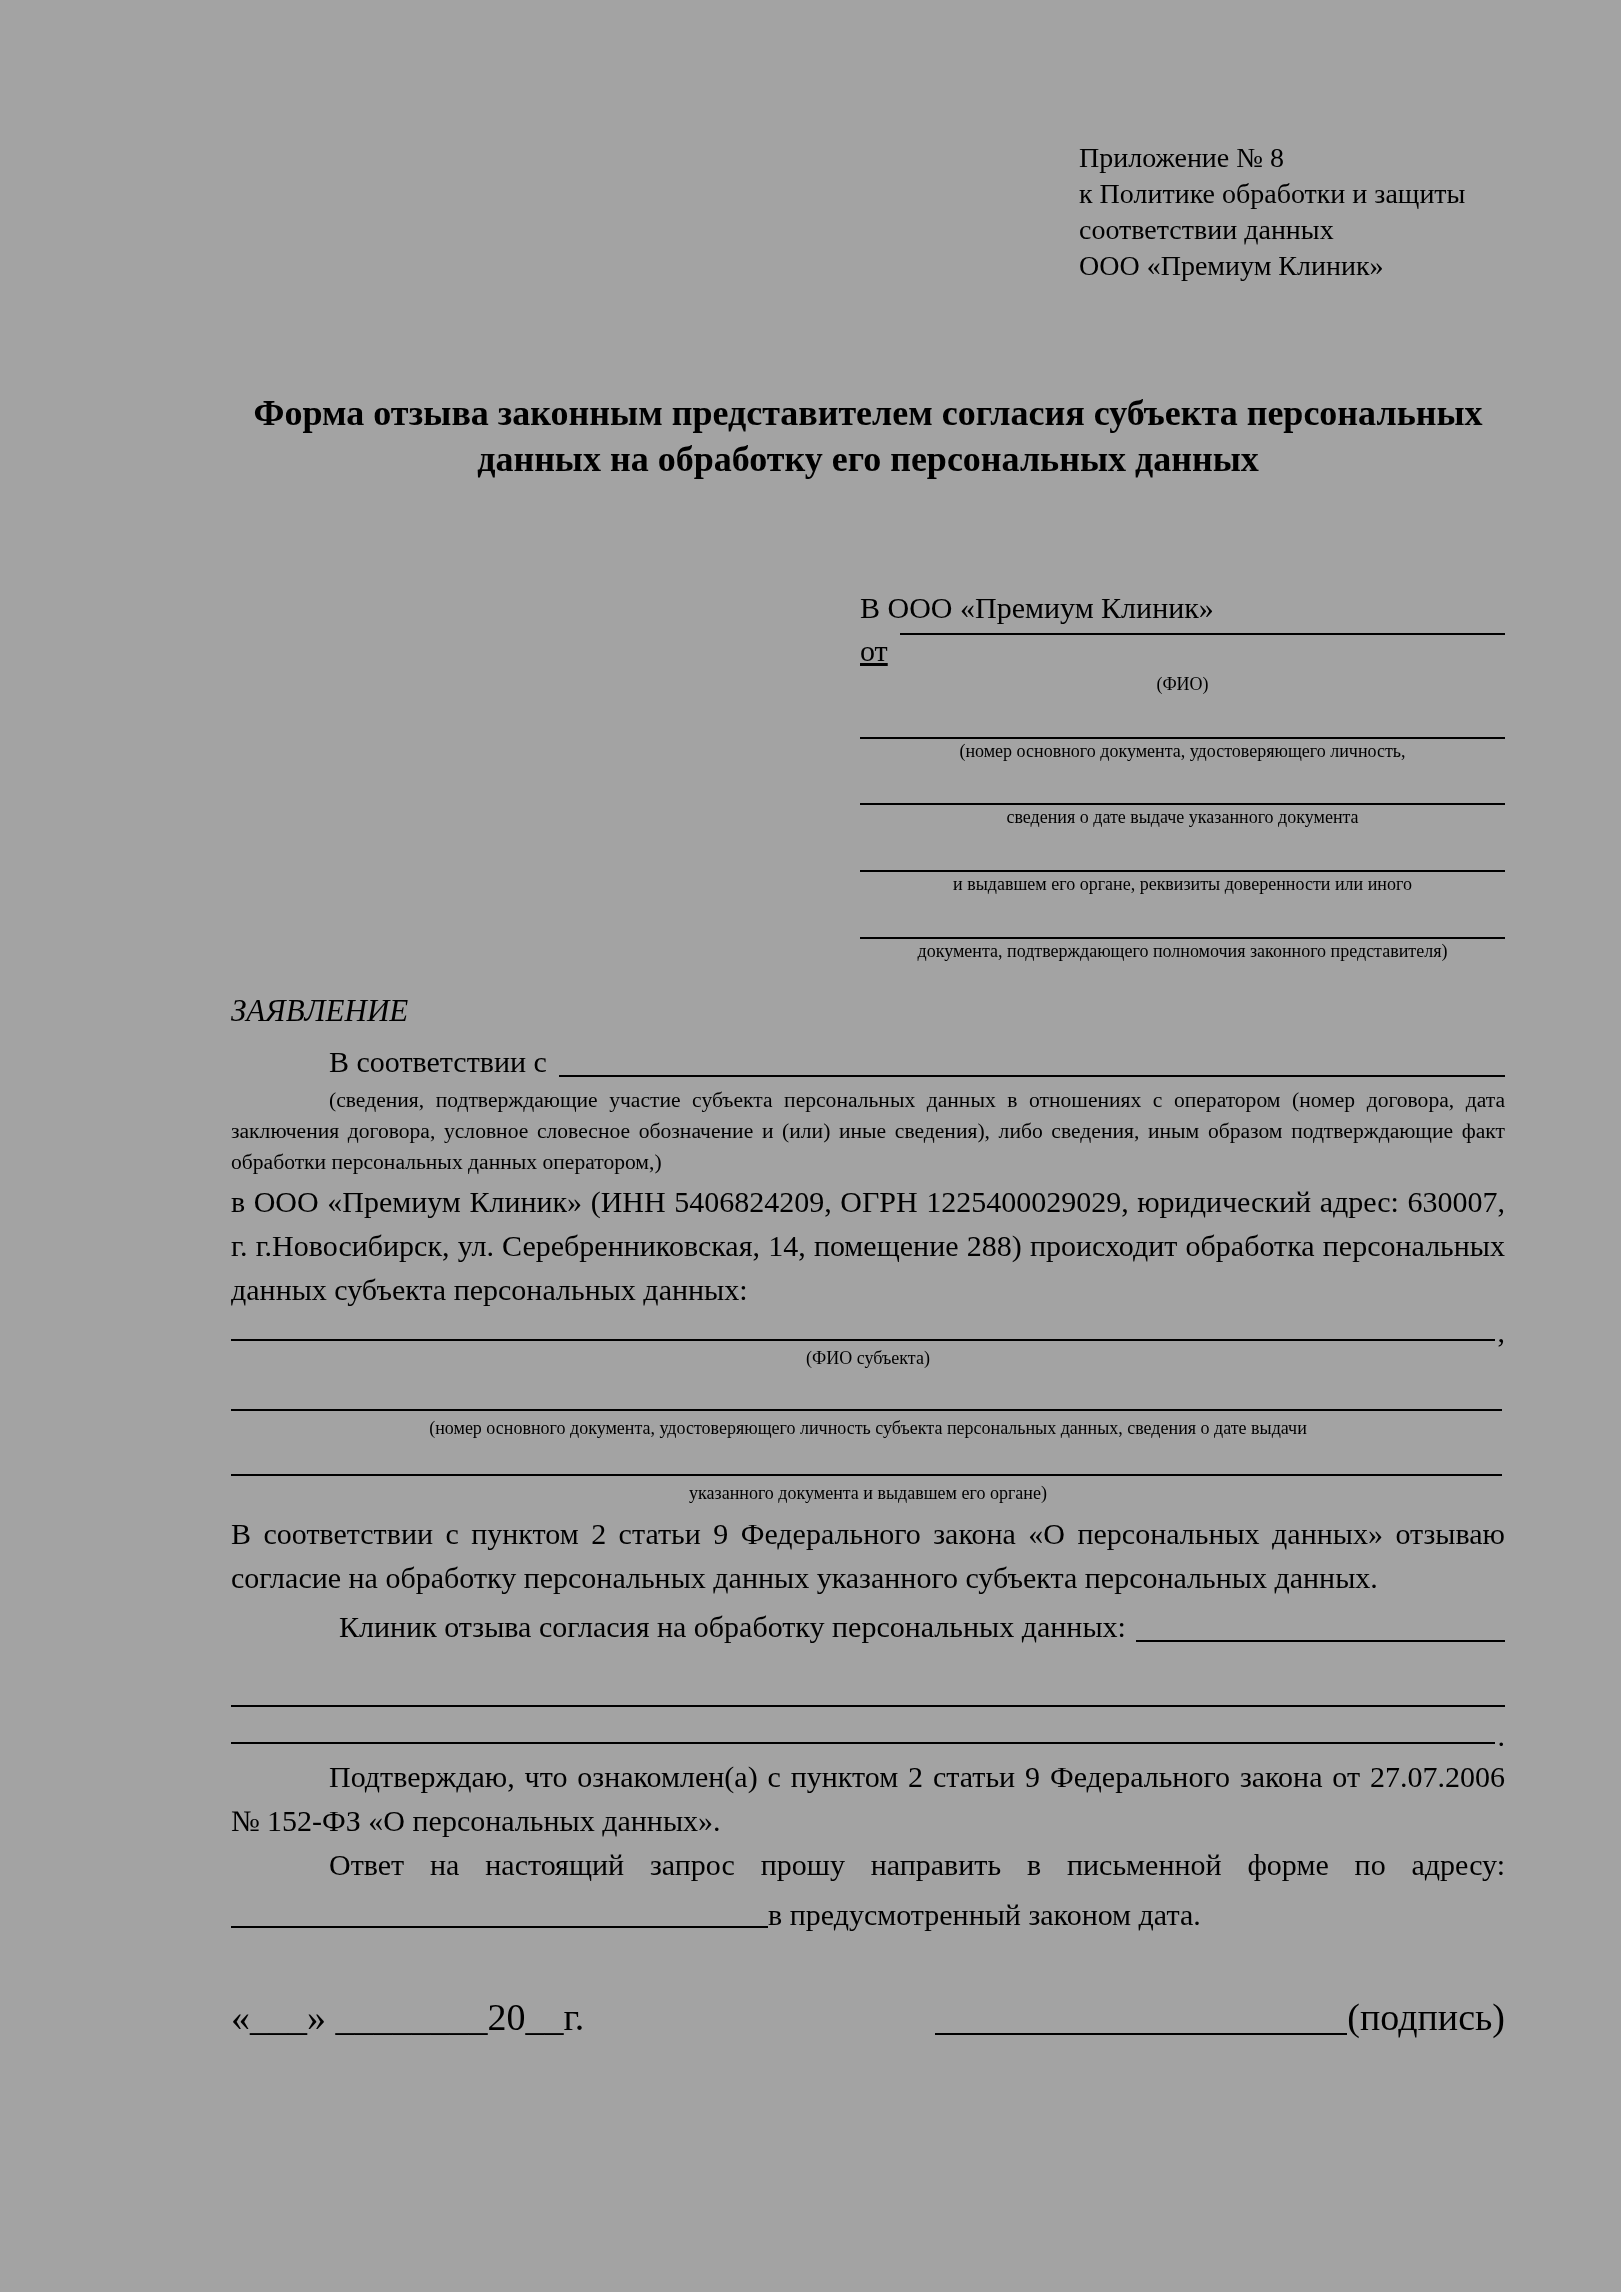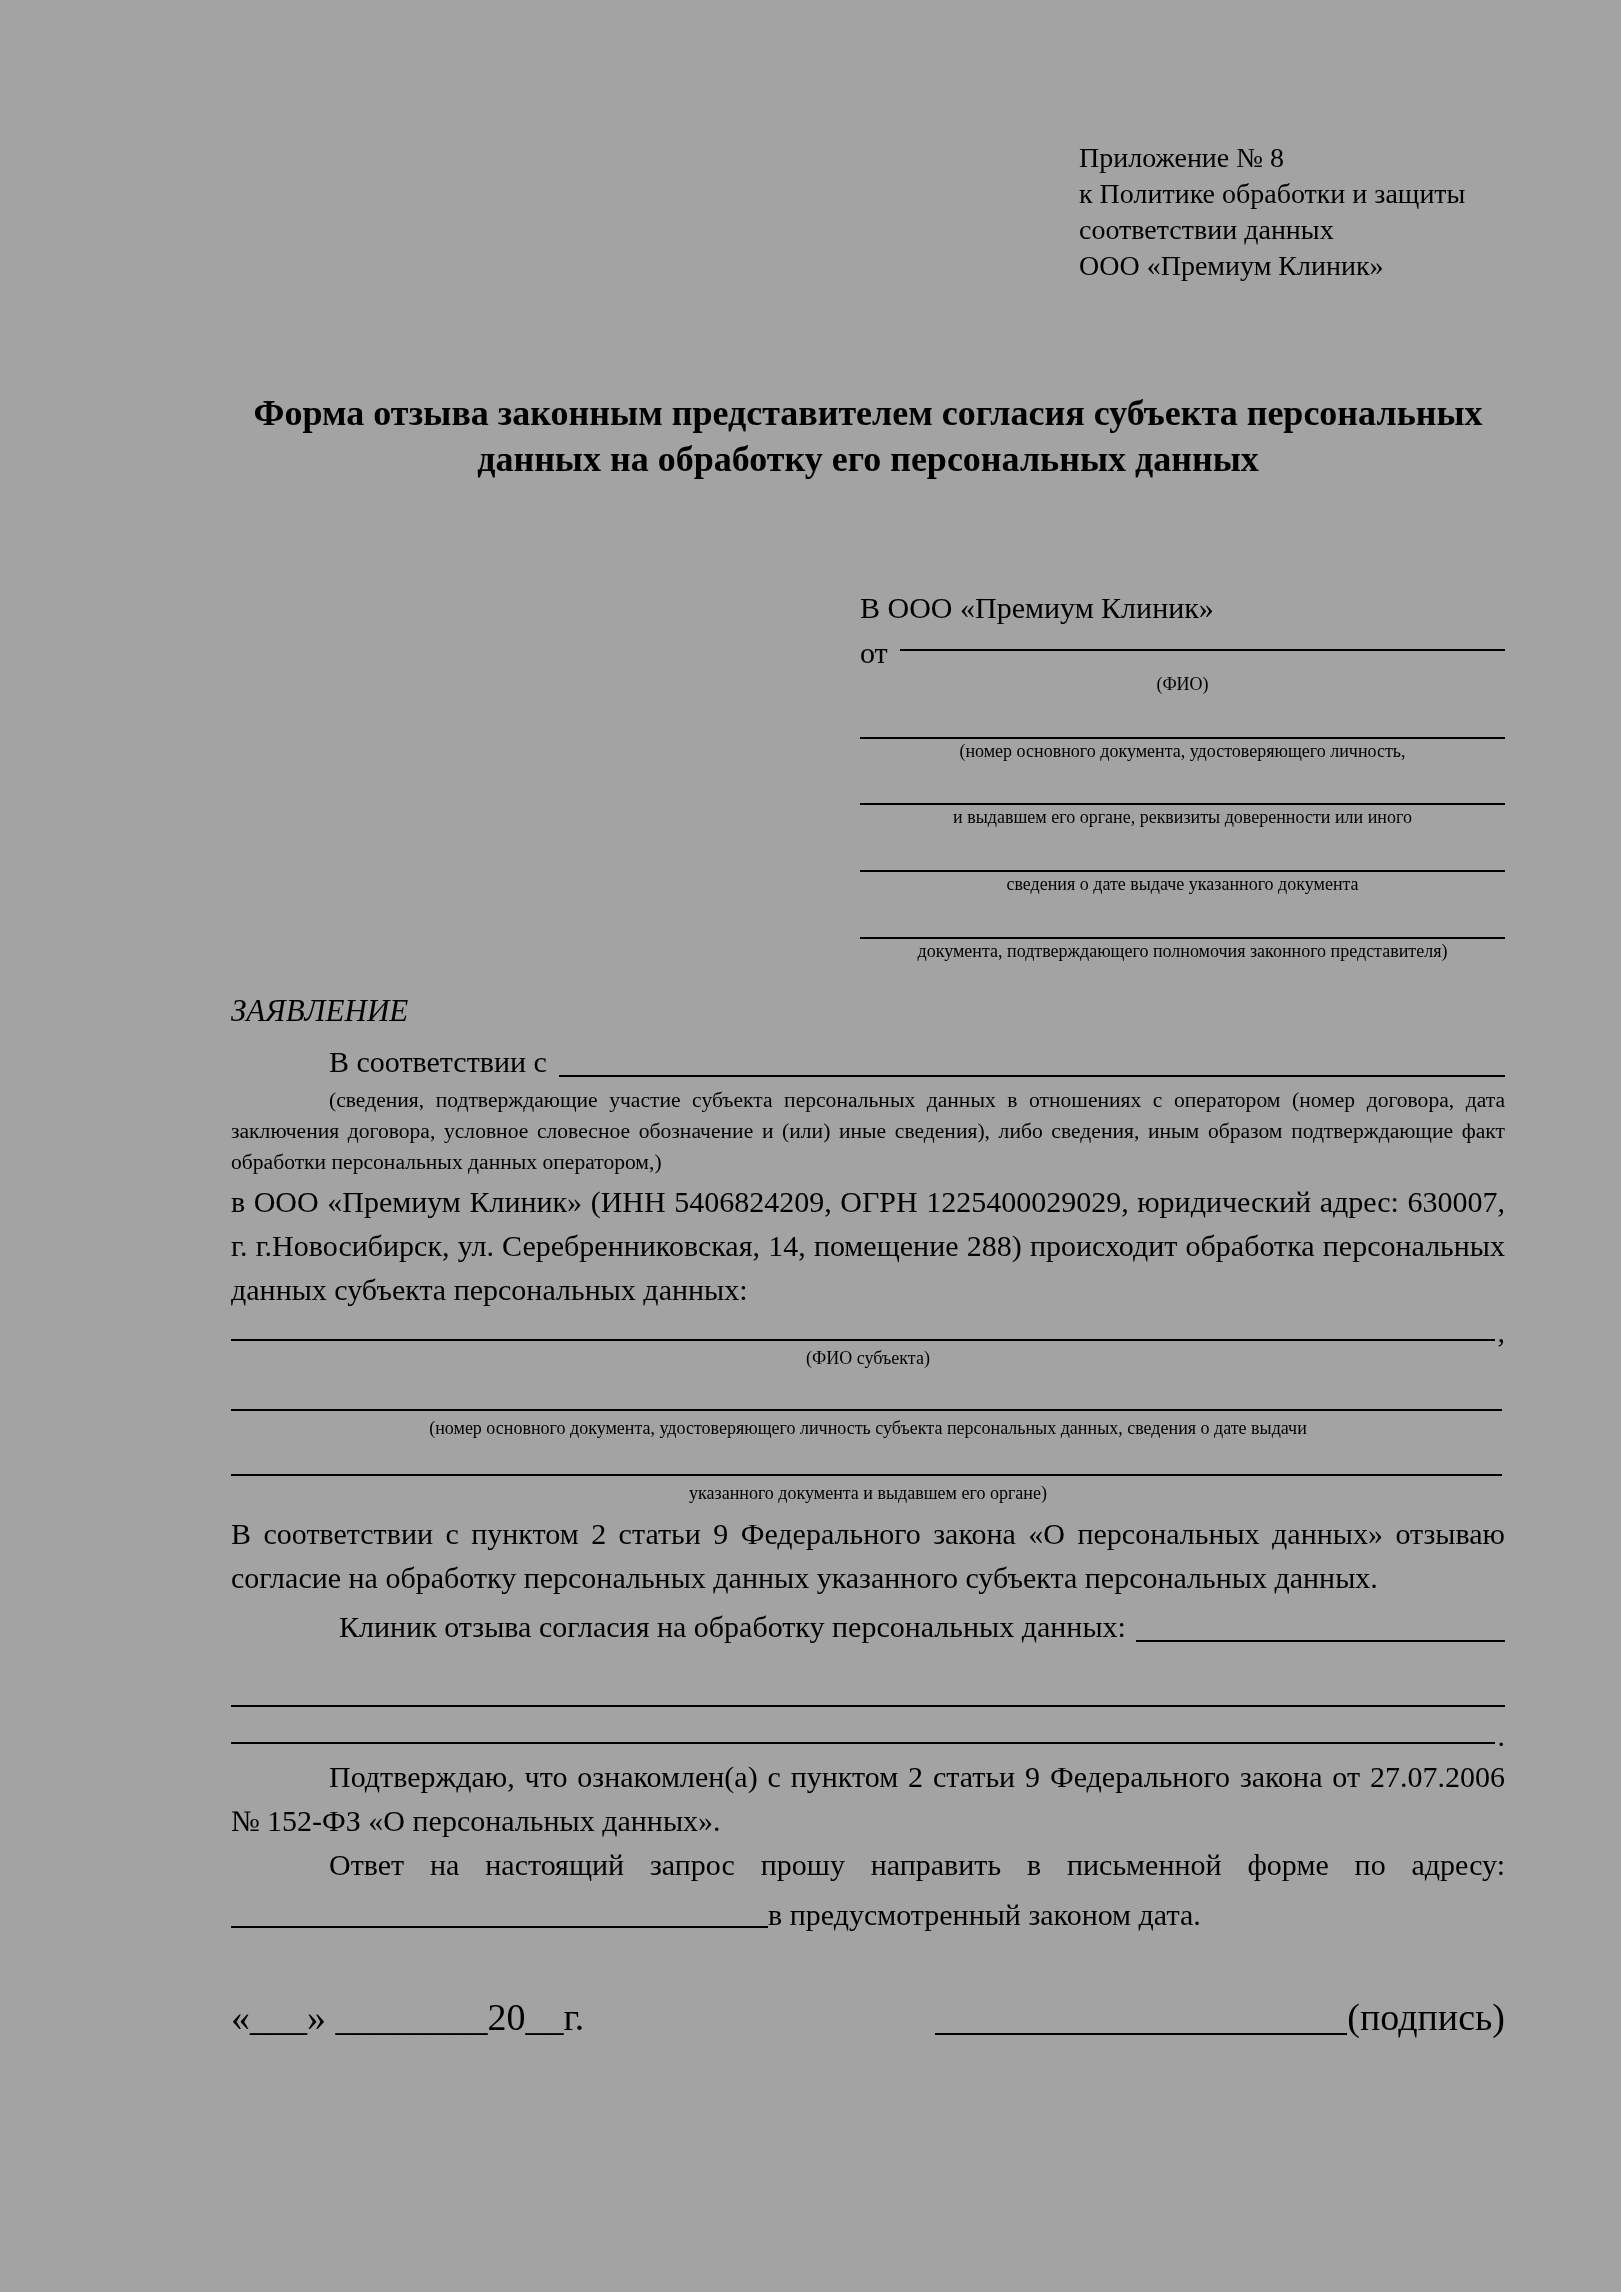--- a/index.html
+++ b/index.html
@@ -15,21 +15,21 @@
 
   
   .annex { margin-top:140px; margin-left:848px; font-size:28px; line-height:36px; }
 
   
   .title { margin:106px 0 0 0; font-size:36px; font-weight:bold; line-height:46px; text-align:center; }
 
   
   .addressee { margin-top:106px; margin-left:629px; font-size:30px; }
   .addr-org { line-height:39px; }
-  .from-row { display:flex; align-items:center; margin-top:5.9px; height:39px; }
+  .from-row { display:flex; align-items:flex-start; margin-top:5.9px; height:39px;text-decoration:underline; }
   .from-label { margin-right:11.8px; line-height:35px; }
   .fill-line { flex:1; border-bottom:2.9px solid #000; margin-bottom:4.9px; }
   .caption { font-size:18px; line-height:25.5px; text-align:center; }
   .blank-line { height:23.5px; border-bottom:2.9px solid #000; }
   .field-group .blank-line { margin-top:15.7px; }
 
   
   .heading { margin-top:25.5px; font-size:31px; line-height:41px; text-align:left;font-style:italic; }
   .basis-row { display:flex; align-items:flex-end; margin-top:7.8px; height:43px; font-size:30px; }
   .basis-prefix { margin-left:98px; margin-right:11.8px; line-height:39px; white-space:nowrap; }
@@ -78,25 +78,25 @@
         <span class="fill-line"></span>
       </div>
       <div class="caption">(ФИО)</div>
 
       <div class="field-group">
         <div class="blank-line"></div>
         <div class="caption">(номер основного документа, удостоверяющего личность,</div>
       </div>
       <div class="field-group">
         <div class="blank-line"></div>
-        <div class="caption">и выдавшем его органе, реквизиты доверенности или иного</div>
+        <div class="caption">сведения о дате выдаче указанного документа</div>
       </div>
       <div class="field-group">
         <div class="blank-line"></div>
-        <div class="caption">сведения о дате выдаче указанного документа</div>
+        <div class="caption">и выдавшем его органе, реквизиты доверенности или иного</div>
       </div>
       <div class="field-group">
         <div class="blank-line"></div>
         <div class="caption">документа, подтверждающего полномочия законного представителя)</div>
       </div>
     </div>
 
     <div class="heading">ЗАЯВЛЕНИЕ</div>
 
     <div class="basis-row">

